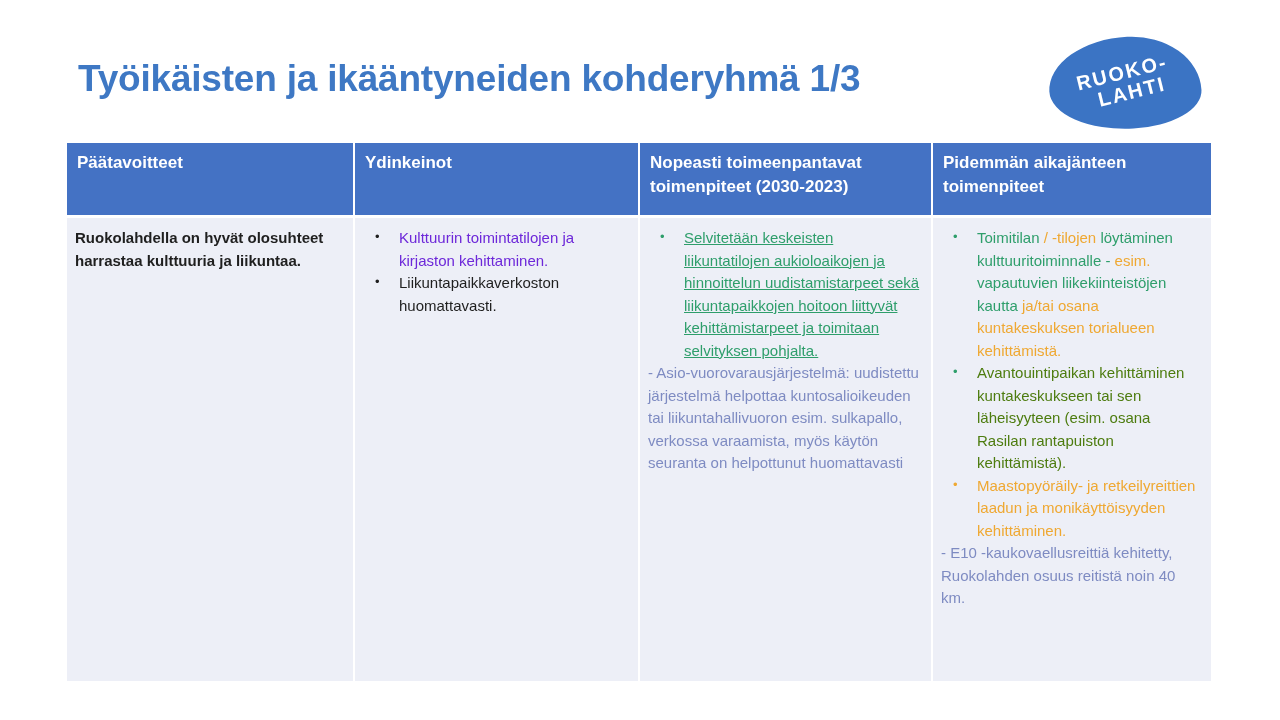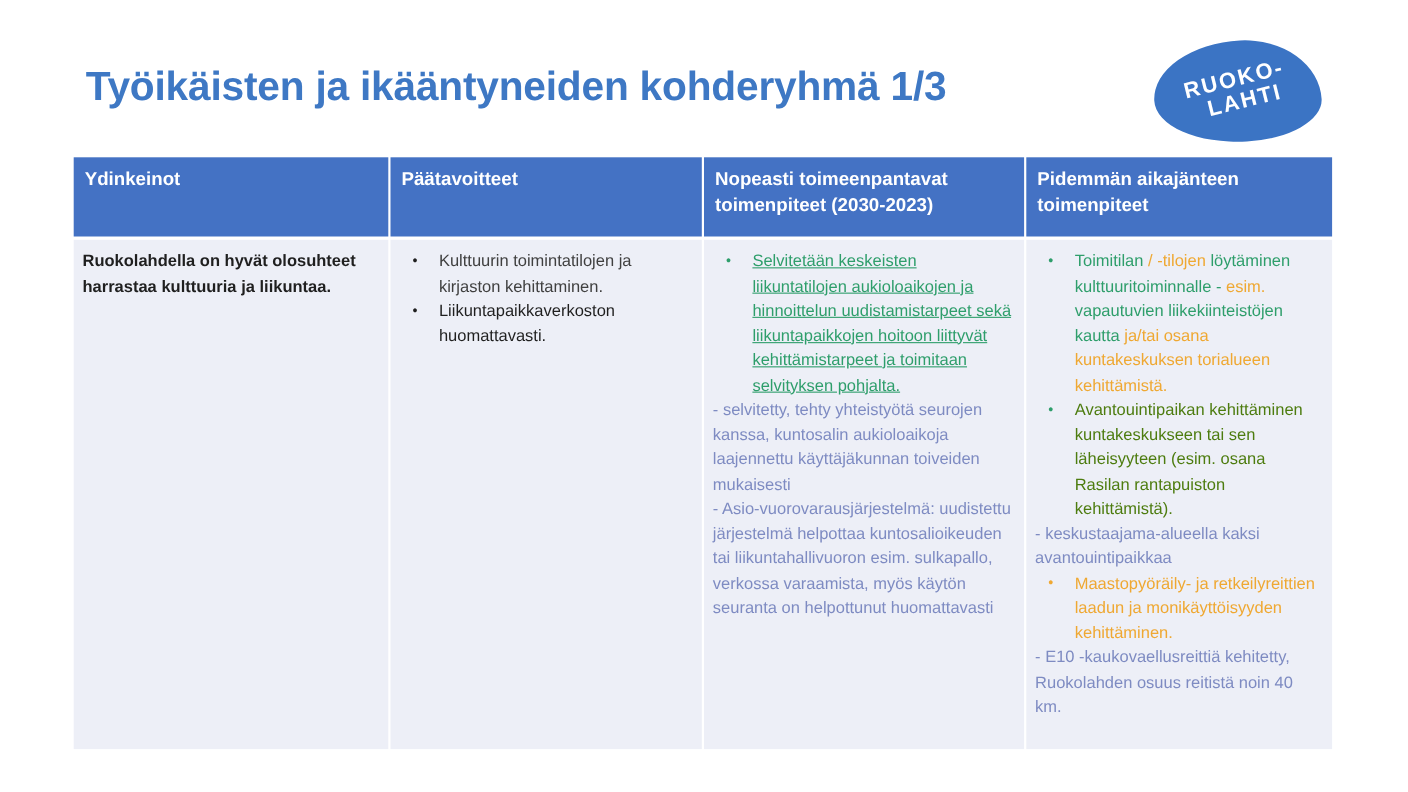--- a/index.html
+++ b/index.html
@@ -67,56 +67,54 @@
   <h1 class="slide-title">Työikäisten ja ikääntyneiden kohderyhmä 1/3</h1>
 
   <div class="logo">
     <div class="logo-inner">
       <span class="l1">RUOKO-</span>
       <span class="l2">LAHTI</span>
     </div>
   </div>
 
   <div class="ptable">
+    <div class="th">Päätavoitteet</div>
     <div class="th">Ydinkeinot</div>
-    <div class="th">Päätavoitteet</div>
     <div class="th">Nopeasti toimeenpantavat toimenpiteet (2030-2023)</div>
     <div class="th">Pidemmän aikajänteen toimenpiteet</div>
 
     <div class="td">
         <div class="block para"><span style="color: rgb(31, 31, 31); font-weight: bold;">Ruokolahdella on hyvät olosuhteet harrastaa kulttuuria ja liikuntaa.</span></div>
       </div>
     <div class="td">
         <div class="block bullet">
           <span class="marker" style="color: rgb(31, 31, 31);">•</span>
-          <span class="content"><span style="color: #404040;">Kulttuurin toimintatilojen ja kirjaston kehittaminen.</span></span>
+          <span class="content"><span style="color: #6d28d9;">Kulttuurin toimintatilojen ja kirjaston kehittaminen.</span></span>
         </div>
         <div class="block bullet">
           <span class="marker" style="color: rgb(31, 31, 31);">•</span>
           <span class="content"><span style="color: rgb(31, 31, 31);">Liikuntapaikkaverkoston huomattavasti.</span></span>
         </div>
       </div>
     <div class="td">
         <div class="block bullet">
           <span class="marker" style="color: rgb(46, 158, 107);">•</span>
           <span class="content"><span style="color: rgb(46, 158, 107); text-decoration: underline;">Selvitetään keskeisten liikuntatilojen aukioloaikojen ja hinnoittelun uudistamistarpeet sekä liikuntapaikkojen hoitoon liittyvät kehittämistarpeet ja toimitaan selvityksen pohjalta.</span></span>
         </div>
-        <div class="block para"><span style="color: rgb(126, 139, 194);">- selvitetty, tehty yhteistyötä seurojen kanssa, kuntosalin aukioloaikoja laajennettu käyttäjäkunnan toiveiden mukaisesti</span></div>
         <div class="block para"><span style="color: rgb(126, 139, 194);">- Asio-vuorovarausjärjestelmä: uudistettu järjestelmä helpottaa kuntosalioikeuden tai liikuntahallivuoron esim. sulkapallo, verkossa varaamista, myös käytön seuranta on helpottunut huomattavasti</span></div>
       </div>
     <div class="td">
         <div class="block bullet">
           <span class="marker" style="color: rgb(46, 158, 107);">•</span>
           <span class="content"><span style="color: rgb(46, 158, 107);">Toimitilan </span><span style="color: rgb(239, 168, 50);">/ -tilojen </span><span style="color: rgb(46, 158, 107);">löytäminen kulttuuritoiminnalle - </span><span style="color: rgb(239, 168, 50);">esim. </span><span style="color: rgb(46, 158, 107);">vapautuvien liikekiinteistöjen kautta </span><span style="color: rgb(239, 168, 50);">ja/tai osana kuntakeskuksen torialueen kehittämistä.</span></span>
         </div>
         <div class="block bullet">
           <span class="marker" style="color: rgb(46, 158, 107);">•</span>
           <span class="content"><span style="color: #4d7c0f;">Avantouintipaikan kehittäminen kuntakeskukseen tai sen läheisyyteen (esim. osana Rasilan rantapuiston kehittämistä).</span></span>
         </div>
-        <div class="block para"><span style="color: rgb(126, 139, 194);">- keskustaajama-alueella kaksi avantouintipaikkaa</span></div>
         <div class="block bullet">
           <span class="marker" style="color: rgb(239, 168, 50);">•</span>
           <span class="content"><span style="color: rgb(239, 168, 50);">Maastopyöräily- ja retkeilyreittien laadun ja monikäyttöisyyden kehittäminen.</span></span>
         </div>
         <div class="block para"><span style="color: rgb(126, 139, 194);">- E10 -kaukovaellusreittiä kehitetty, Ruokolahden osuus reitistä noin 40 km.</span></div>
       </div>
   </div>
 
 </div>
 

